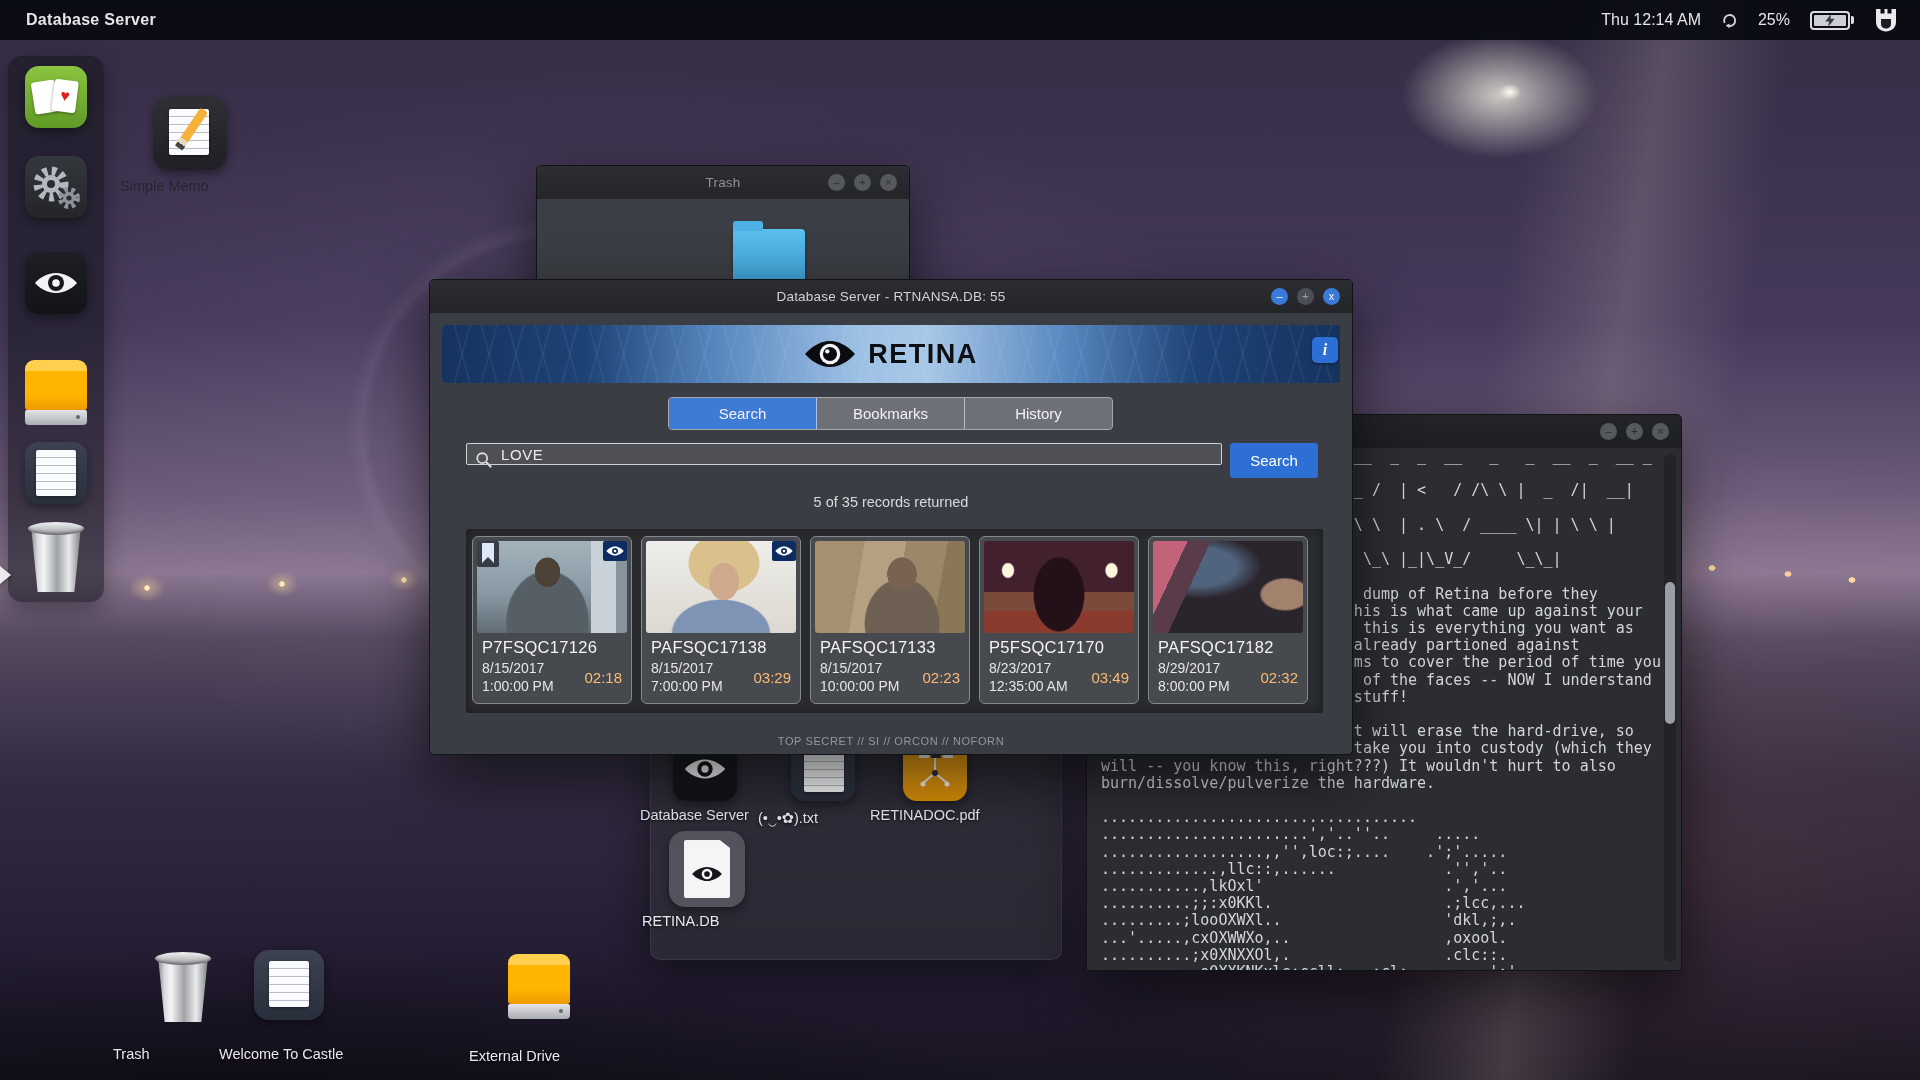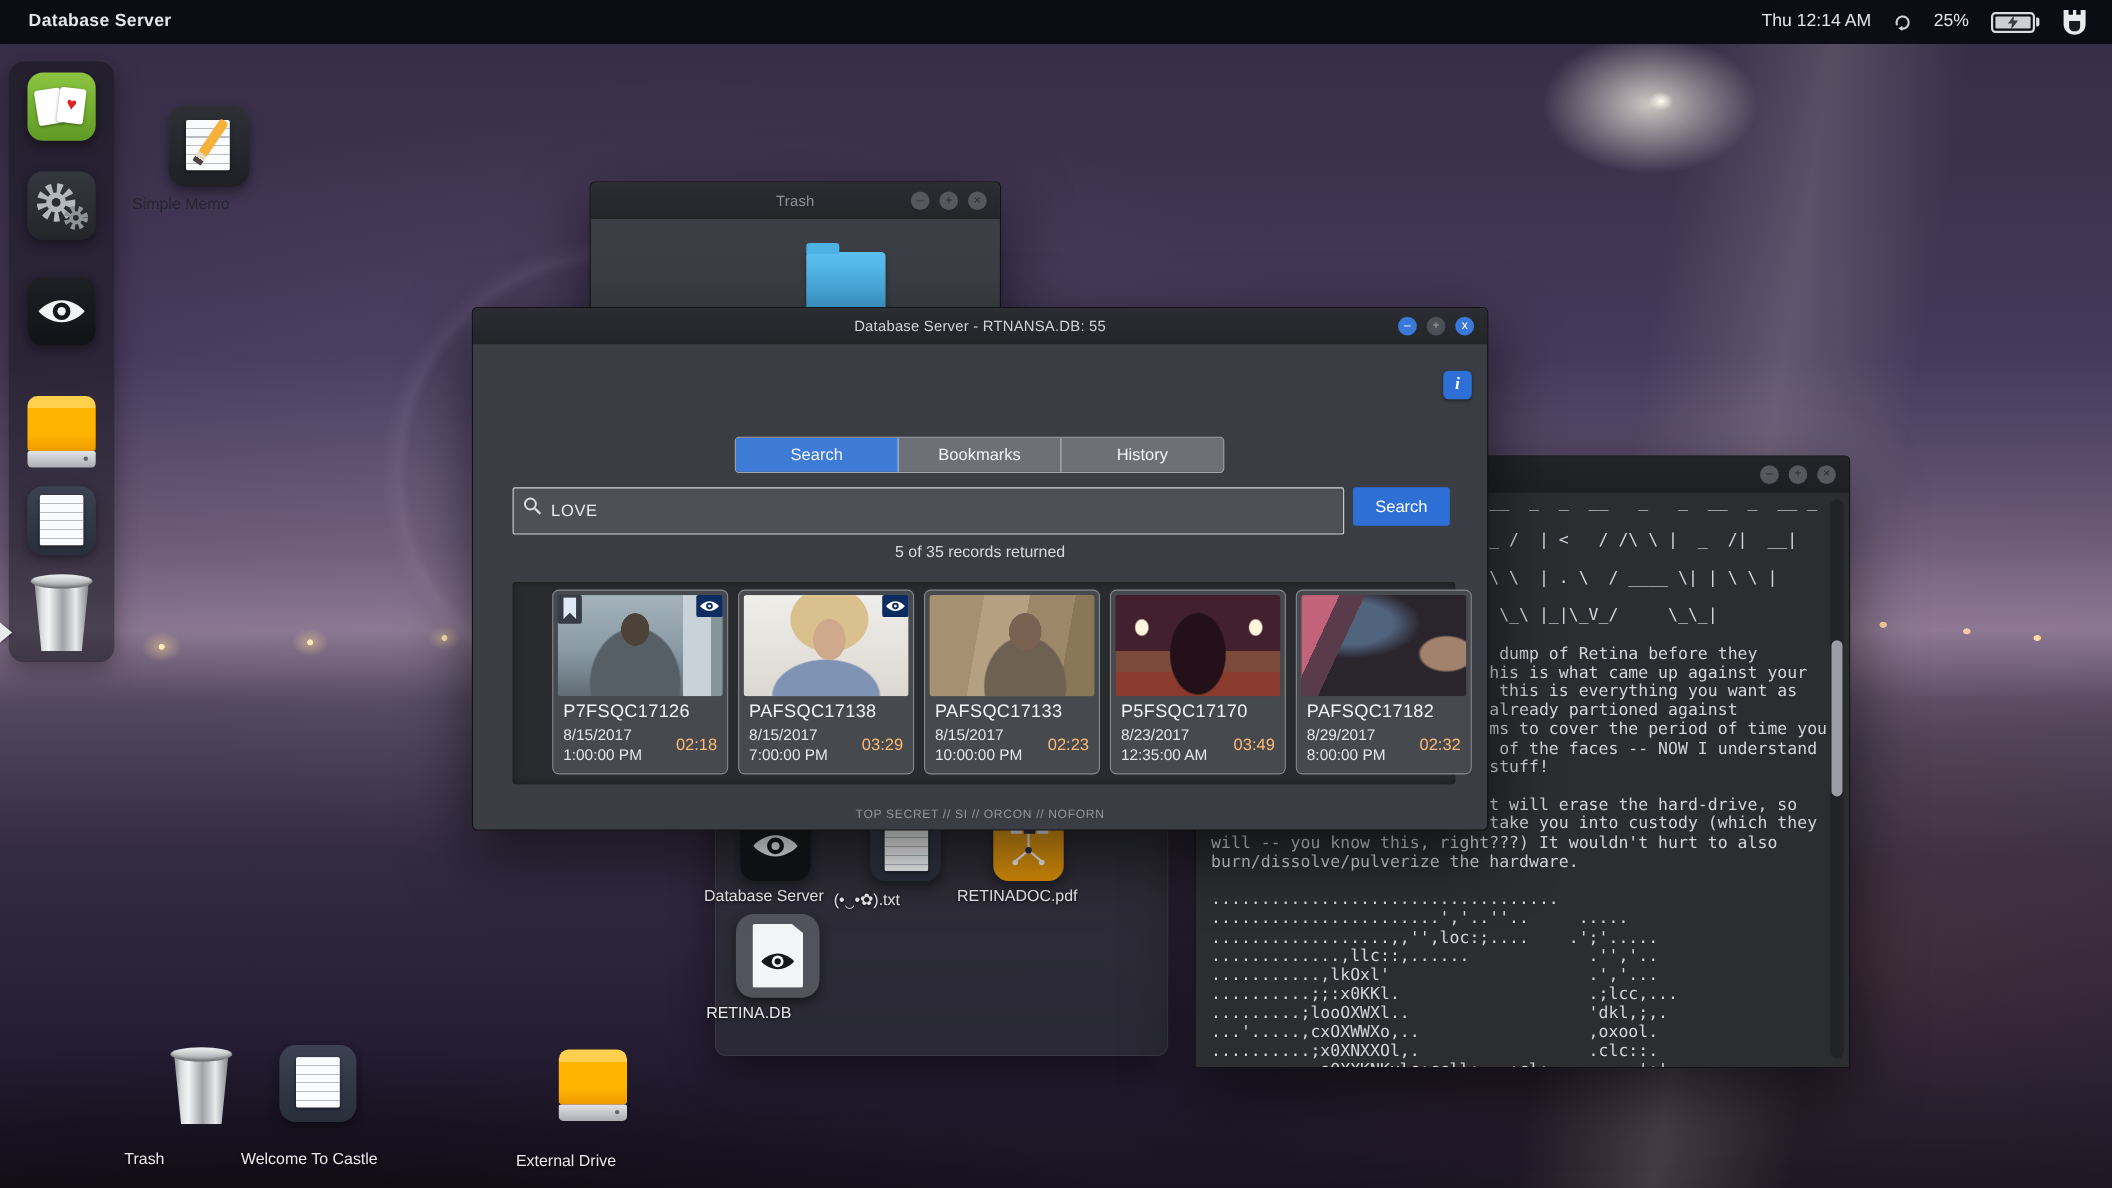--- a/index.html
+++ b/index.html
@@ -109,31 +109,31 @@
   .info-btn{position:absolute;right:14px;top:57px;width:26px;height:26px;border-radius:5px;background:#2e6fd6;
     color:#fff;font-family:"Liberation Serif",serif;font-style:italic;font-weight:700;font-size:16px;
     display:flex;align-items:center;justify-content:center;box-shadow:0 1px 3px rgba(0,0,0,.4);}
   .tabs{position:absolute;left:238px;top:117px;display:flex;border:1px solid rgba(255,255,255,.55);
     border-radius:4px;overflow:hidden;}
   .tab{width:147px;height:31px;display:flex;align-items:center;justify-content:center;font-size:15px;
     color:#f2f3f6;background:rgba(195,198,204,.38);border-right:1px solid rgba(255,255,255,.55);}
   .tab:last-child{border-right:none;}
   .tab.active{background:#3e7bd7;}
   .searchrow{position:absolute;left:36px;top:163px;width:852px;height:35px;}
-  .searchbox{position:absolute;left:0;top:0;width:756px;height:43px;box-sizing:border-box;
+  .searchbox{position:absolute;left:0;top:0;width:756px;height:22px;box-sizing:border-box;
     background:rgba(255,255,255,.10);border:1px solid #cfd2d6;border-radius:2px;color:#e9ebee;
     font-family:"Liberation Sans",sans-serif;font-size:15px;letter-spacing:.6px;padding:0 10px 0 34px;outline:none;}
   .mag{position:absolute;left:9px;top:8px;width:18px;height:18px;pointer-events:none;}
   .searchbtn{position:absolute;right:0;top:0;width:88px;height:35px;background:#2e6fd6;border:none;border-radius:3px;
     color:#fff;font-family:"Liberation Sans",sans-serif;font-size:15px;}
   .summary{position:absolute;left:0;top:214px;width:100%;text-align:center;font-size:14.5px;color:#d8dadd;}
   .records{position:absolute;left:36px;top:249px;width:857px;height:184px;background:#292b2f;border-radius:3px;
     box-shadow:inset 0 0 8px rgba(0,0,0,.4);}
   .reccard{position:absolute;top:7px;width:160px;height:168px;background:#46494e;border:1px solid #85888d;
-    border-radius:6px;box-sizing:border-box;margin-left:30px;}
+    border-radius:6px;box-sizing:border-box;}
   .thumb{position:absolute;left:4px;top:4px;width:150px;height:92px;border-radius:3px;overflow:hidden;}
   .th1{background:
       radial-gradient(13px 15px at 47% 34%, #4d4238 97%, rgba(0,0,0,0)),
       radial-gradient(42px 52px at 47% 88%, #565e66 96%, rgba(0,0,0,0)),
       linear-gradient(90deg, rgba(0,0,0,0) 0 76%, #c8d2d8 76% 93%, #88949c 93%),
       linear-gradient(180deg,#a3b2bb 0%,#8a9aa5 55%,#606d76 100%);}
   .th2{background:
       radial-gradient(15px 19px at 52% 44%, #cfa98c 97%, rgba(0,0,0,0)),
       radial-gradient(36px 30px at 52% 24%, #d9c08c 97%, rgba(0,0,0,0)),
       radial-gradient(50px 34px at 50% 100%, #7f94b5 96%, rgba(0,0,0,0)),
@@ -347,20 +347,29 @@
   <div class="win db-win">
     <div class="titlebar">
       <span class="titletext">Database Server - RTNANSA.DB: 55</span>
       <div class="winbtns">
         <div class="wbtn blue">–</div>
         <div class="wbtn gray">+</div>
         <div class="wbtn blue">x</div>
       </div>
     </div>
 
+    <div class="banner">
+      <svg width="52" height="32" viewBox="0 0 48 28">
+        <path d="M24 2 C14 2 5 9 1 14 C5 19 14 26 24 26 C34 26 43 19 47 14 C43 9 34 2 24 2 Z" fill="#0b0c10"></path>
+        <circle cx="24" cy="14" r="9.5" fill="#f4f5f7"></circle>
+          <circle cx="24" cy="14" r="6.5" fill="#0b0c10"></circle>
+        <circle cx="21.5" cy="11.5" r="2" fill="#f4f5f7"></circle>
+      </svg>
+      <span class="brand-text">RETINA</span>
+    </div>
     <div class="info-btn">i</div>
 
     <div class="tabs">
       <div class="tab active">Search</div>
       <div class="tab">Bookmarks</div>
       <div class="tab">History</div>
     </div>
 
     <div class="searchrow">
       <svg class="mag" viewBox="0 0 20 20">

